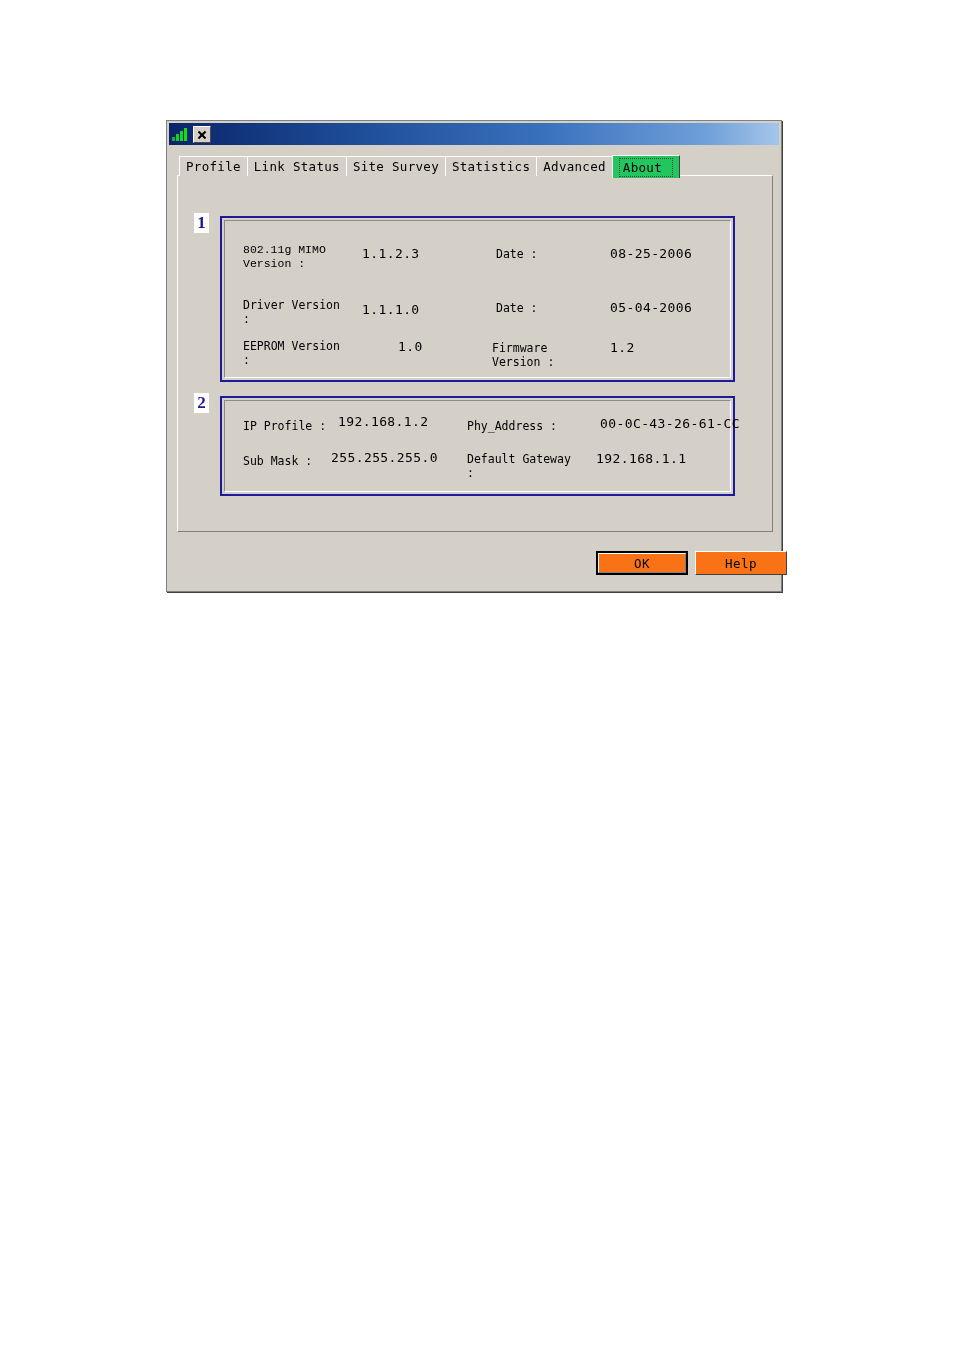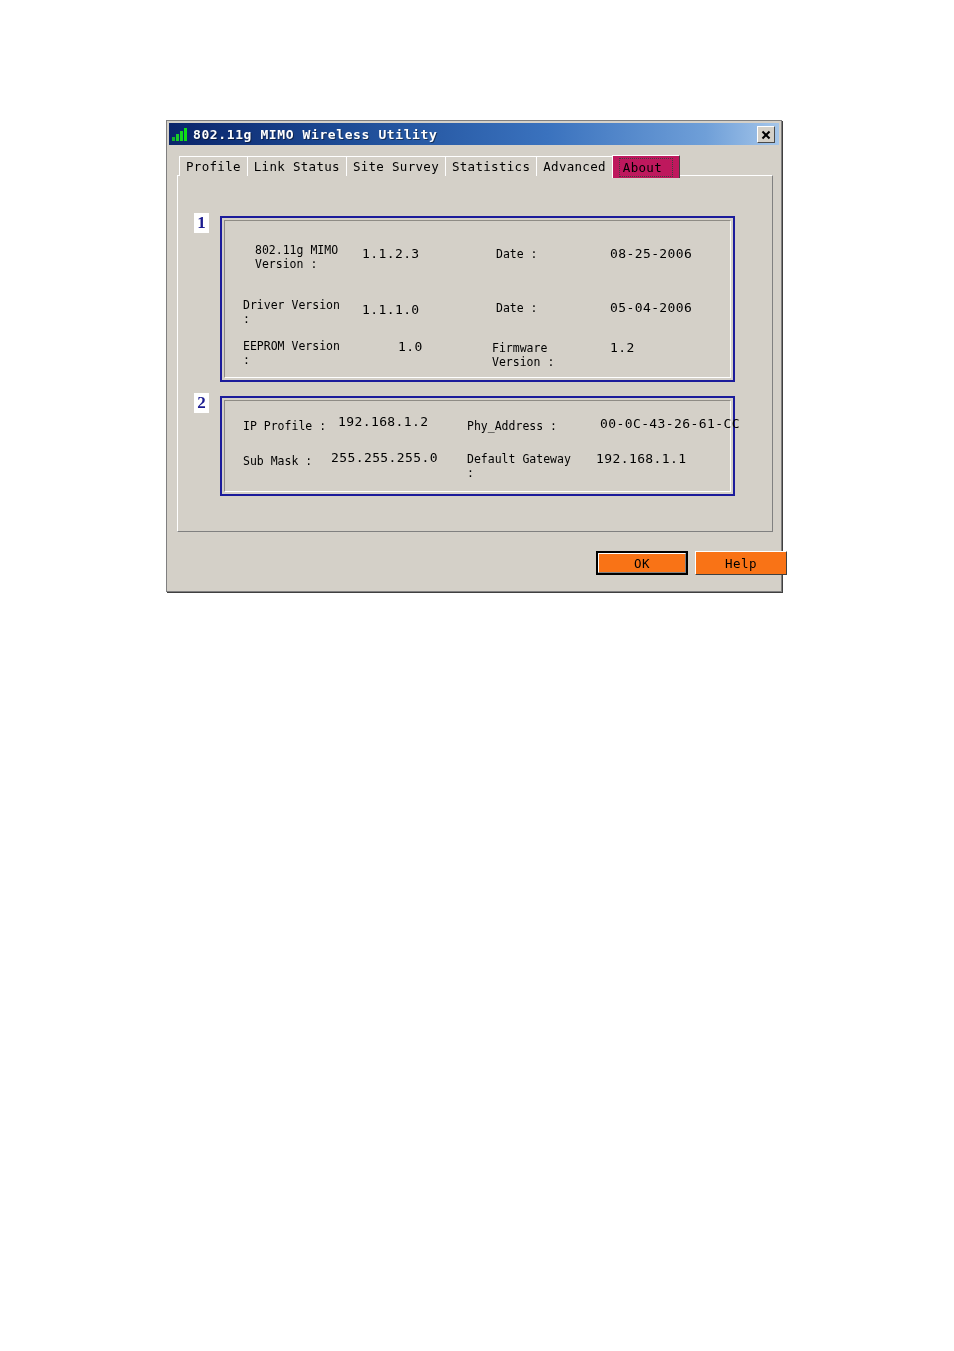--- a/index.html
+++ b/index.html
@@ -119,21 +119,21 @@
     border-right: 1px solid #808080;
     box-sizing: border-box;
     white-space: nowrap;
     margin-right: -1px;
     letter-spacing: 0.3px;
   }
   .tab.active {
     height: 23px;
     margin-bottom: -2px;
     border-right: 1px solid #404040;
-    background: #be185d;
+    background: #22c55e;
     position: relative;
     z-index: 6;
   }
   .tab.active .tab-label {
     border: 1px dotted #404040;
     padding: 1px 10px 1px 3px;
     display: block;
   }
 
   
@@ -248,21 +248,20 @@
 
 <div class="dialog">
 
   <div class="titlebar">
     <span class="signal-icon">
       <i></i>
         <i></i>
         <i></i>
         <i></i>
     </span>
-    <span class="title-text">802.11g MIMO Wireless Utility</span>
     <span class="close-btn"></span>
   </div>
 
   <div class="tabstrip">
     <div class="tab">
       <span class="tab-label">Profile</span>
     </div>
     <div class="tab">
       <span class="tab-label">Link Status</span>
     </div>
@@ -294,21 +293,21 @@
 
 </div>
 
 <div class="callout callout-1">1</div>
 <div class="callout callout-2">2</div>
 
 <div class="hilite panel-version">
   <span class="inner"></span>
 </div>
 
-<div class="fld" style="left:255px; top:243px; width:120px;">802.11g MIMO
+<div class="fld" style="left:243px; top:243px; width:120px;font-family:Liberation Mono, monospace;">802.11g MIMO
 Version :</div>
 <div class="fld val" style="left:362px; top:247px;">1.1.2.3</div>
 <div class="fld" style="left:496px; top:247px;">Date :</div>
 <div class="fld val" style="left:610px; top:247px;">08-25-2006</div>
 
 <div class="fld" style="left:243px; top:298px; width:120px;">Driver Version
 :</div>
 <div class="fld val" style="left:362px; top:303px;text-align:center;">1.1.1.0</div>
 <div class="fld" style="left:496px; top:301px;">Date :</div>
 <div class="fld val" style="left:610px; top:301px;text-align:center;">05-04-2006</div>

